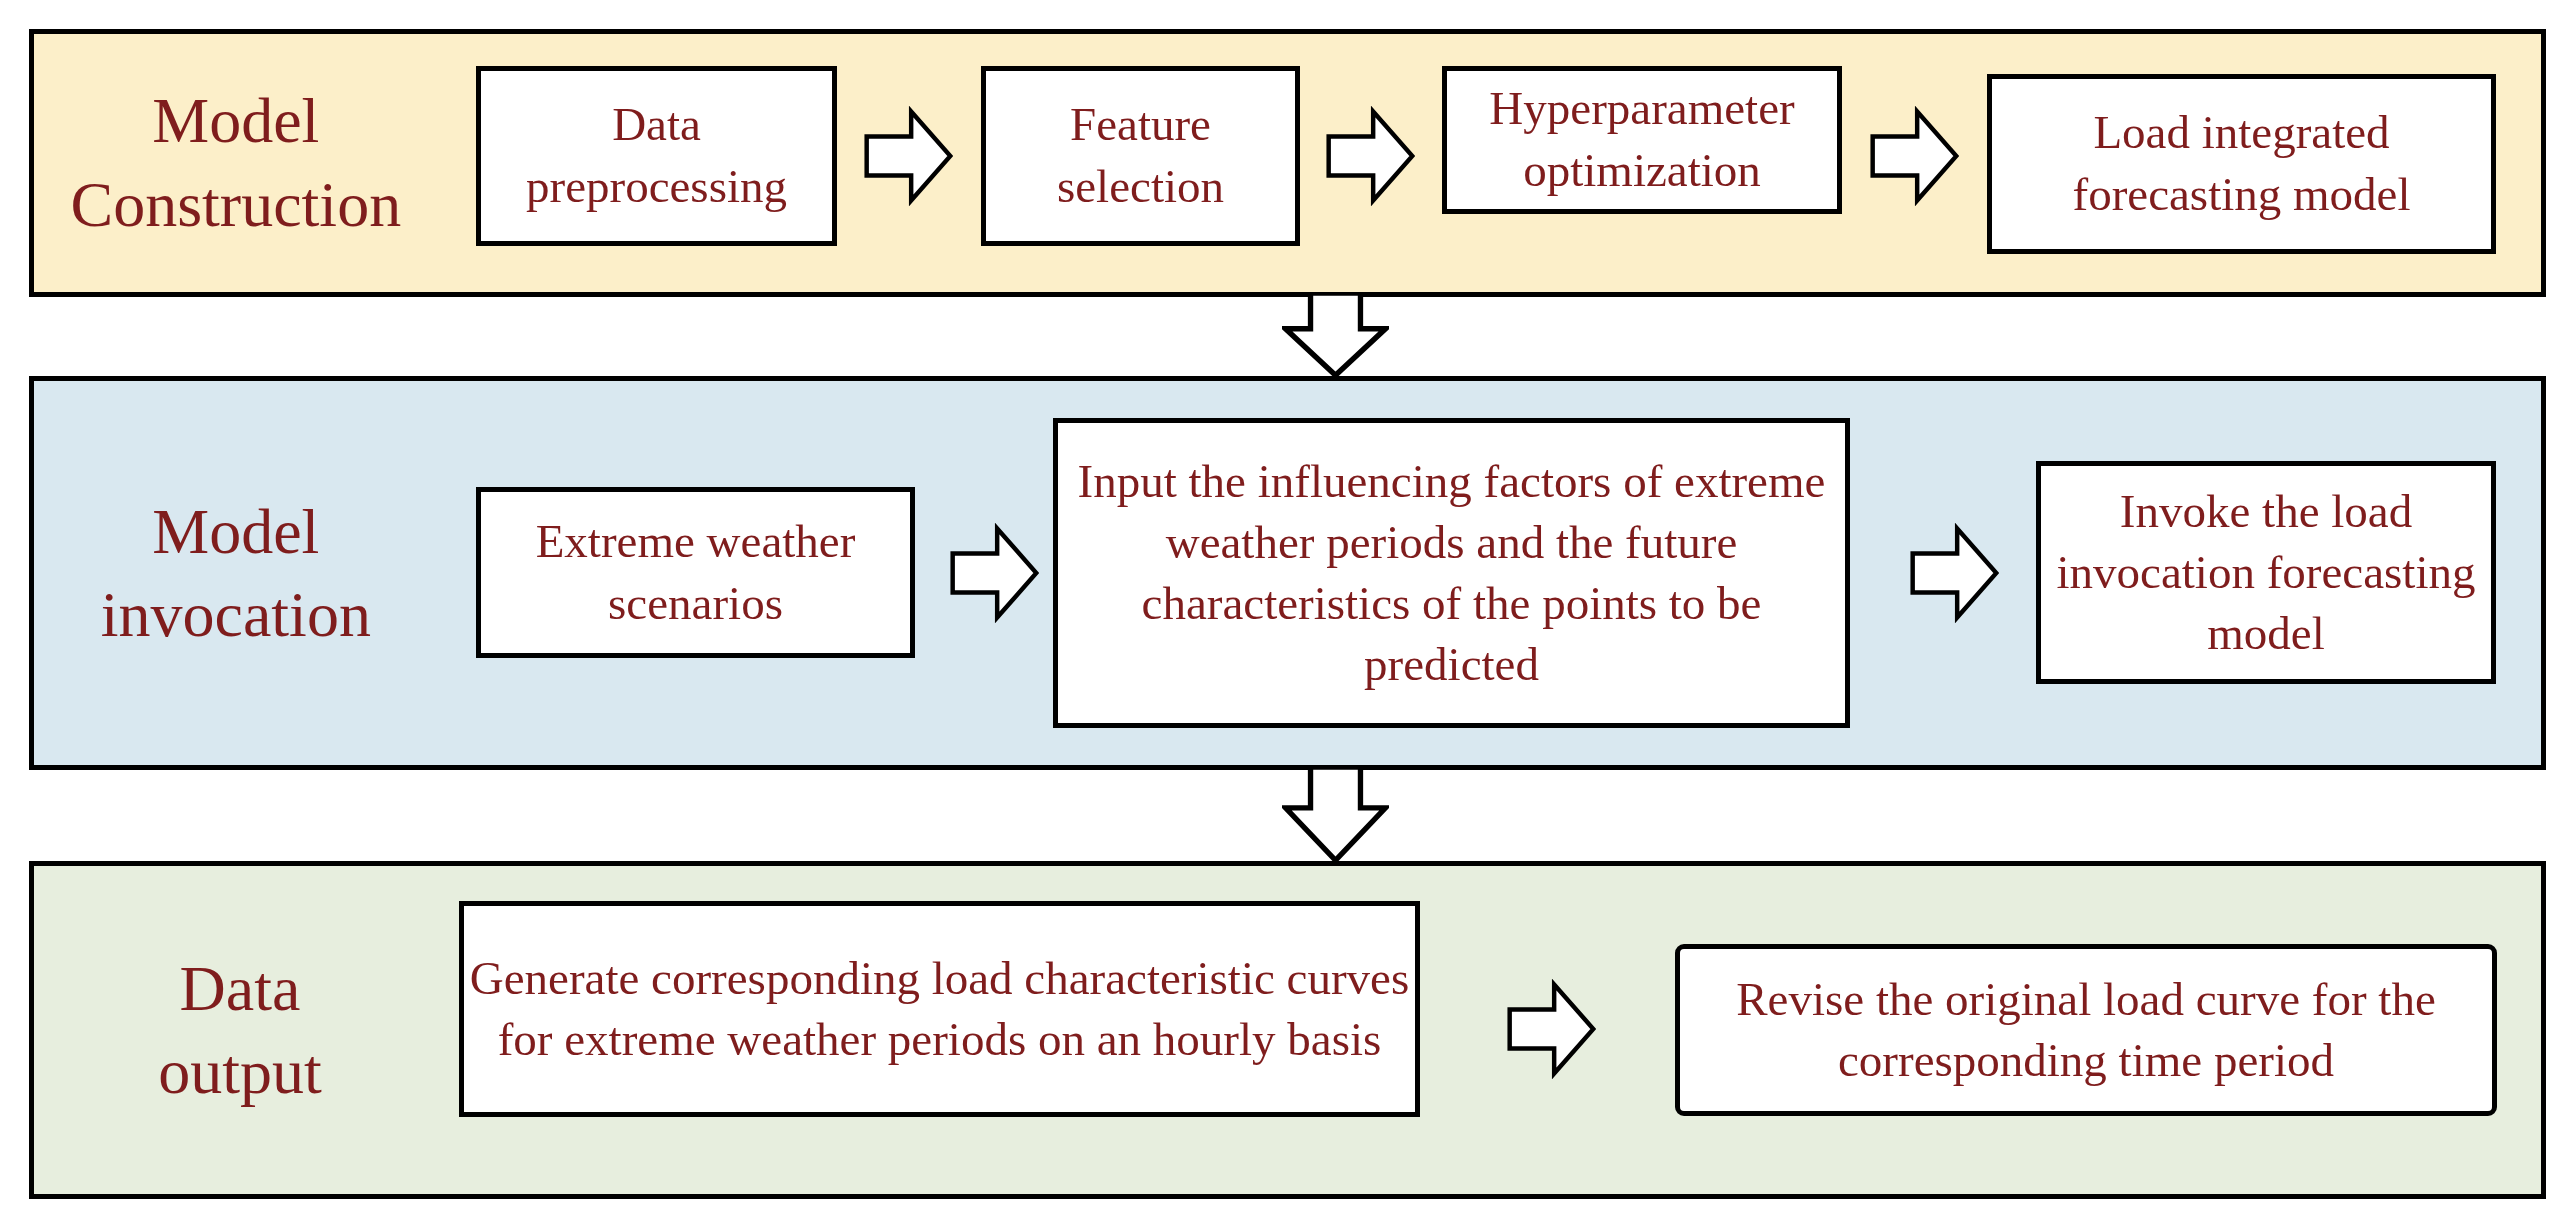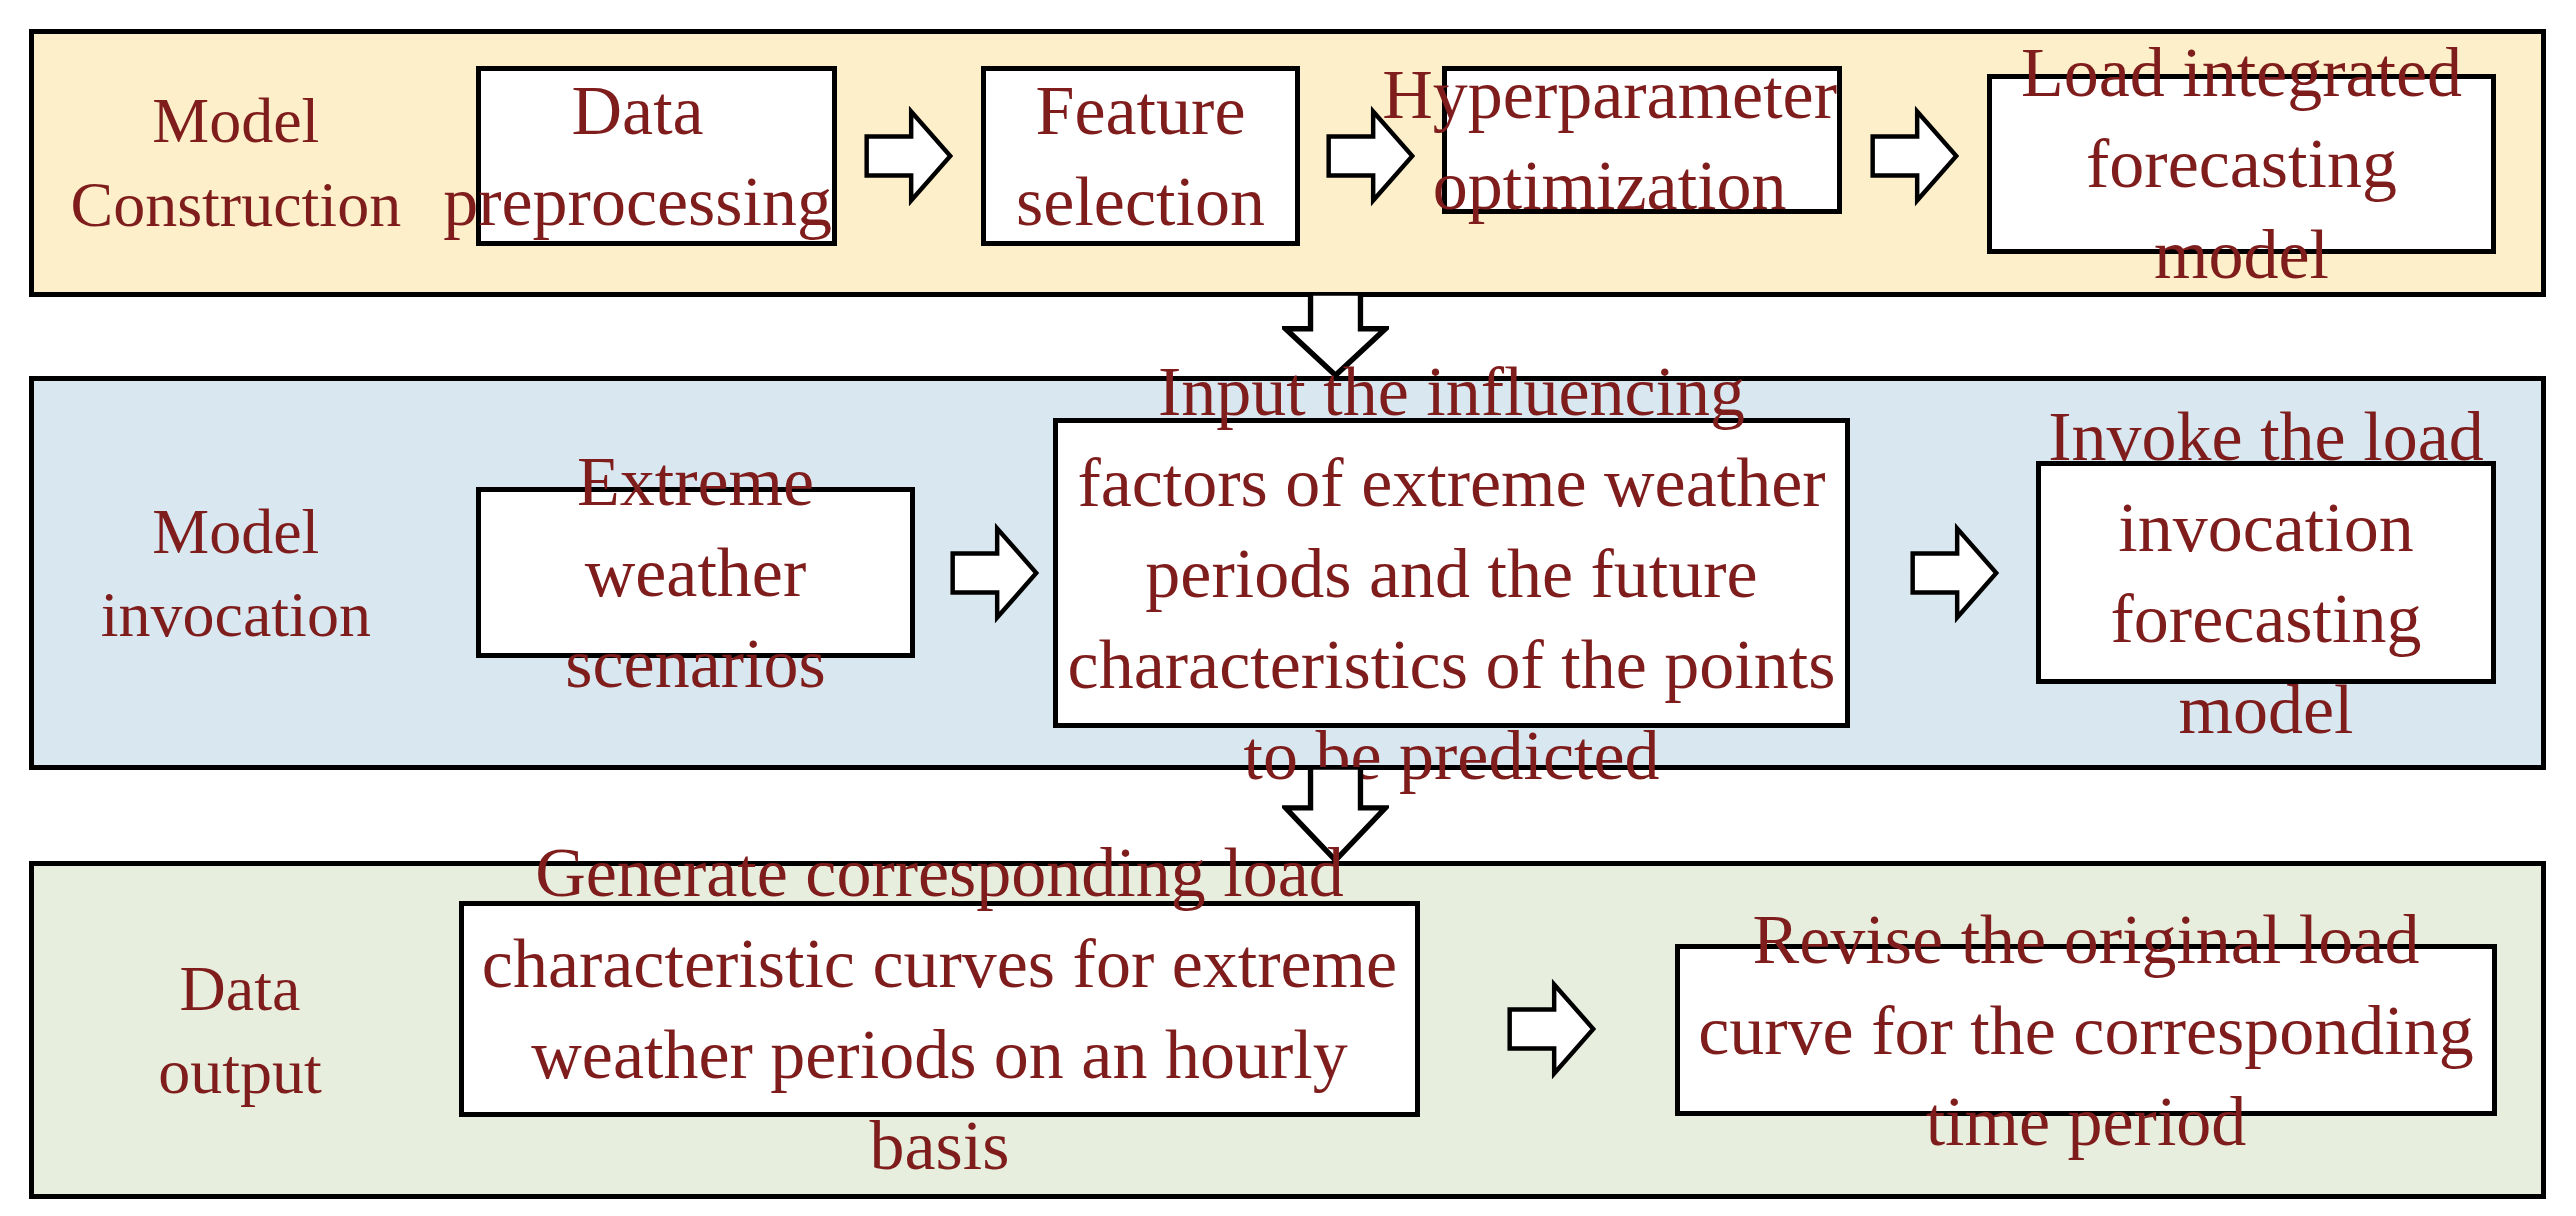--- a/index.html
+++ b/index.html
@@ -38,37 +38,37 @@
   .band-invocation  .band-label { left: 9.8px; width: 384px; }
   .band-output      .band-label { left: 72px; width: 268px; }
 
   .box {
     position: absolute;
     background: #ffffff;
     border: 5.4px solid #000000;
     box-sizing: border-box;
     display: flex;
     align-items: center;
-    justify-content: flex-end;
+    justify-content: center;
     text-align: center;
-    font-size: 70px;
+    font-size: 47px;
     line-height: 1.3;
   }
   
   .box-data-preprocessing       { left: 442px;  top: 32px; width: 361px; height: 180px; }
   .box-feature-selection        { left: 947px; top: 32px; width: 319px; height: 180px; }
   .box-hyperparameter-opt       { left: 1408px; top: 32px; width: 400px; height: 148px; }
   .box-load-integrated-model    { left: 1953px; top: 40px; width: 509px; height: 180px; }
   
   .box-extreme-weather          { left: 442px;  top: 106px; width: 439px; height: 171px; }
   .box-input-factors            { left: 1019px; top: 37px;  width: 797px; height: 310px; }
   .box-invoke-model             { left: 2002px; top: 80px;  width: 460px; height: 223px; }
   
   .box-generate-curves          { left: 425px;  top: 35px; width: 961px; height: 216px; }
-  .box-revise-curve             { left: 1641px; top: 78px; width: 822px;  height: 172px; }
+  .box-revise-curve             { left: 1641px; top: 78px; width: 822px;  height: 172px; border-radius: 9px; }
 
   .arrow-right {
     position: absolute;
     width: 89px;
     height: 100px;
   }
   .band-construction .arrow-right { top: 72px; }
   .ar-1 { left: 830px; }
   .ar-2 { left: 1292px; }
   .ar-3 { left: 1836px; }

